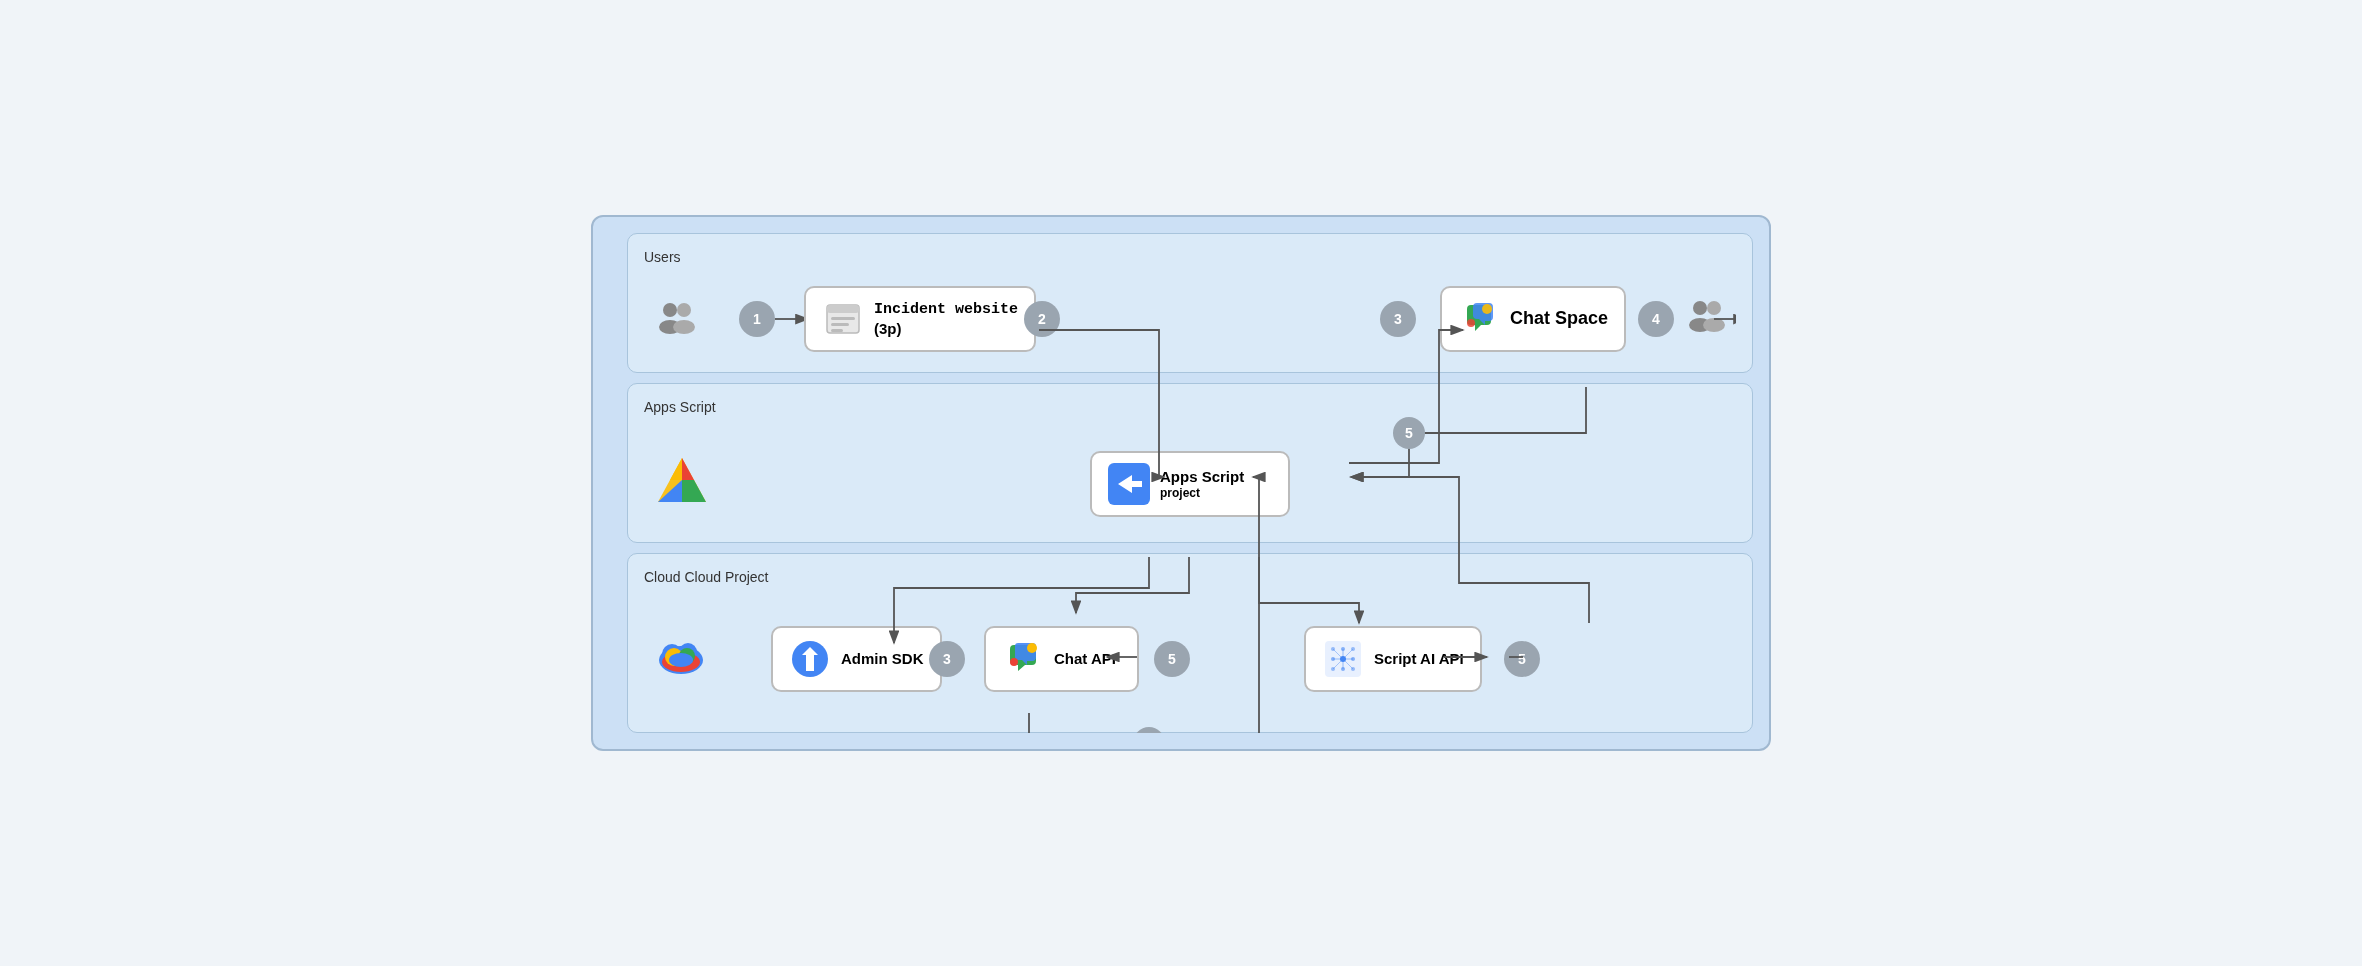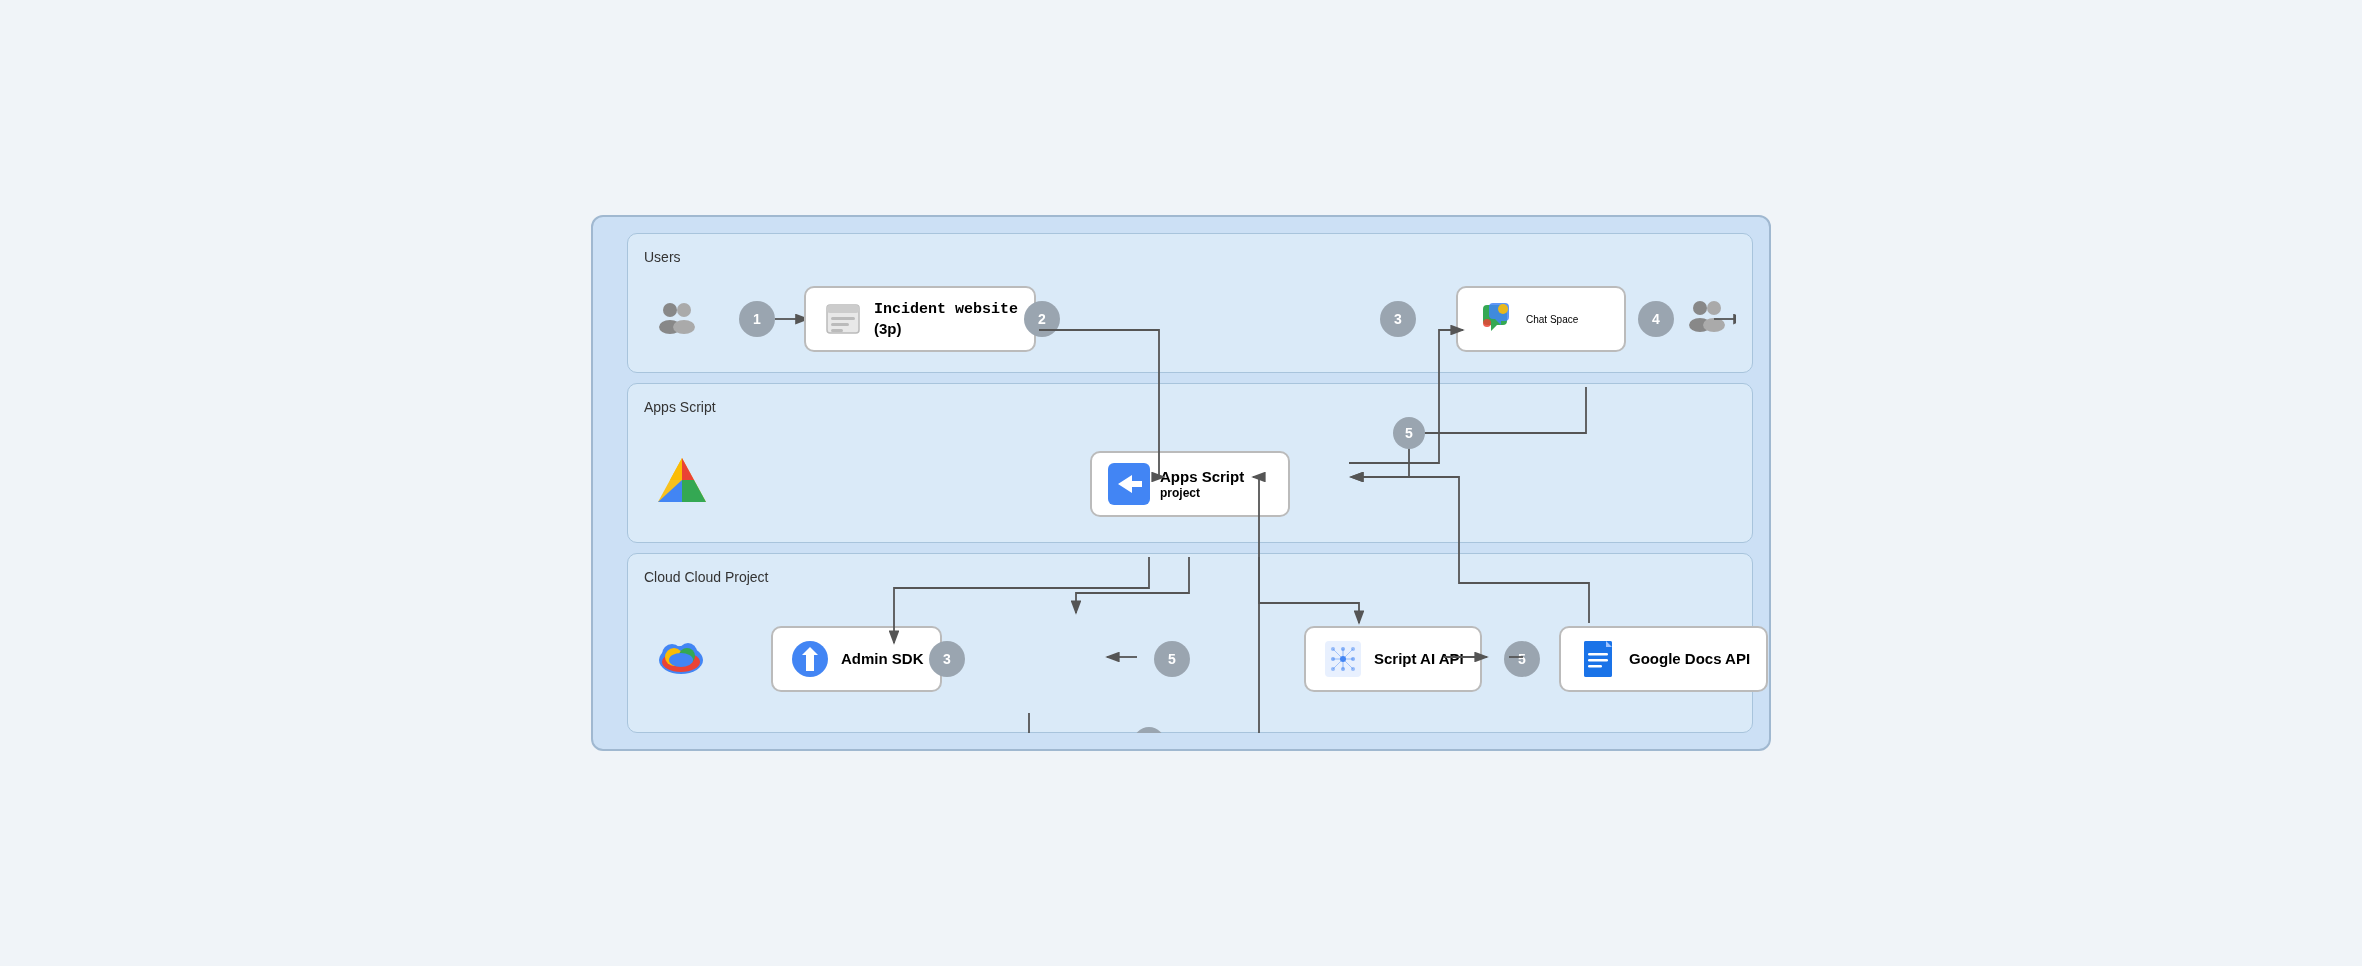--- a/index.html
+++ b/index.html
@@ -167,21 +167,21 @@
               <path d="M8 10 Q8 6 12 6 L28 6 Q32 6 32 10 L32 22 Q32 26 28 26 L22 26 L16 32 L16 26 L12 26 Q8 26 8 22 Z" fill="#34A853"></path>
 
               <path d="M14 8 Q14 4 18 4 L30 4 Q34 4 34 8 L34 18 Q34 22 30 22 L26 22 L26 26 L20 20 L18 20 Q14 20 14 16 Z" fill="#4285F4" opacity="0.85"></path>
 
               <circle cx="28" cy="10" r="5" fill="#FBBC05" opacity="0.9"></circle>
 
               <circle cx="12" cy="24" r="4" fill="#EA4335" opacity="0.85"></circle>
             </svg>
           </div>
           <div class="node-label">
-            <div style="font-weight:400;font-size:10px;">Chat Space</div>
+            <div style="font-weight:700;font-size:18px;">Chat Space</div>
           </div>
         </div>
 
         <div class="circle-badge" style="position:absolute;right:62px;top:50%;transform:translateY(-50%);">
           <span>4</span>
         </div>
 
         <div style="position:absolute;right:8px;top:50%;transform:translateY(-50%);">
           <svg width="44" height="44" viewBox="0 0 44 44">
             <circle cx="16" cy="13" r="7" fill="#888"></circle>
@@ -273,20 +273,32 @@
               <polygon points="20,8 28,16 24,16 24,32 16,32 16,16 12,16" fill="white"></polygon>
             </svg>
           </div>
           <div class="node-label" style="font-weight:700;font-size:15px;">Admin SDK</div>
         </div>
 
         <div class="circle-badge" style="position:absolute;left:285px;top:50%;transform:translateY(-50%);">
           <span>3</span>
         </div>
 
+        <div class="node" style="position:absolute;left:340px;top:50%;transform:translateY(-50%);min-width:155px;">
+          <div class="node-icon">
+            <svg width="40" height="40" viewBox="0 0 40 40">
+              <rect x="2" y="2" width="36" height="36" rx="6" fill="#fff"></rect>
+              <path d="M7 10 Q7 6 11 6 L29 6 Q33 6 33 10 L33 22 Q33 26 29 26 L22 26 L15 32 L15 26 L11 26 Q7 26 7 22 Z" fill="#34A853"></path>
+              <path d="M12 7 Q12 4 15 4 L29 4 Q33 4 33 7 L33 18 Q33 22 29 22 L24 22 L24 26 L19 21 L15 21 Q12 21 12 18 Z" fill="#4285F4" opacity="0.9"></path>
+              <circle cx="29" cy="9" r="5" fill="#FBBC05"></circle>
+              <circle cx="11" cy="23" r="4" fill="#EA4335"></circle>
+            </svg>
+          </div>
+          <div class="node-label" style="font-weight:700;font-size:15px;">Chat API</div>
+        </div>
 
         <div class="circle-badge" style="position:absolute;left:510px;top:50%;transform:translateY(-50%);">
           <span>5</span>
         </div>
 
         <div class="node" style="position:absolute;left:660px;top:50%;transform:translateY(-50%);min-width:175px;">
           <div class="node-icon">
 
             <svg width="40" height="40" viewBox="0 0 40 40">
               <rect x="2" y="2" width="36" height="36" rx="4" fill="#e8f0fe"></rect>
@@ -313,36 +325,20 @@
           </div>
           <div class="node-label">
             <div style="font-weight:700;font-size:15px;">Script AI API</div>
           </div>
         </div>
 
         <div class="circle-badge" style="position:absolute;left:860px;top:50%;transform:translateY(-50%);">
           <span>5</span>
         </div>
 
-        <div class="node" style="position:absolute;left:915px;top:50%;transform:translateY(-50%);min-width:185px;">
-          <div class="node-icon">
-            <svg width="40" height="40" viewBox="0 0 40 40">
-              <rect x="6" y="2" width="28" height="36" rx="2" fill="#4285F4"></rect>
-              <rect x="6" y="2" width="28" height="36" rx="2" fill="#1a73e8"></rect>
-
-              <polygon points="28,2 34,8 28,8" fill="#a0c4ff"></polygon>
-              <rect x="10" y="14" width="20" height="2.5" rx="1.2" fill="white"></rect>
-              <rect x="10" y="20" width="20" height="2.5" rx="1.2" fill="white"></rect>
-              <rect x="10" y="26" width="14" height="2.5" rx="1.2" fill="white"></rect>
-            </svg>
-          </div>
-          <div class="node-label">
-            <div style="font-weight:700;font-size:15px;">Google Docs API</div>
-          </div>
-        </div>
 
       </div>
     </div>
 
     <svg class="full-svg" style="pointer-events:none;z-index:20;">
       <defs>
         <marker id="arrowhead" markerWidth="8" markerHeight="6" refX="7" refY="3" orient="auto">
           <polygon points="0 0, 8 3, 0 6" fill="#555"></polygon>
         </marker>
         <marker id="arrowhead2" markerWidth="8" markerHeight="6" refX="7" refY="3" orient="auto">

